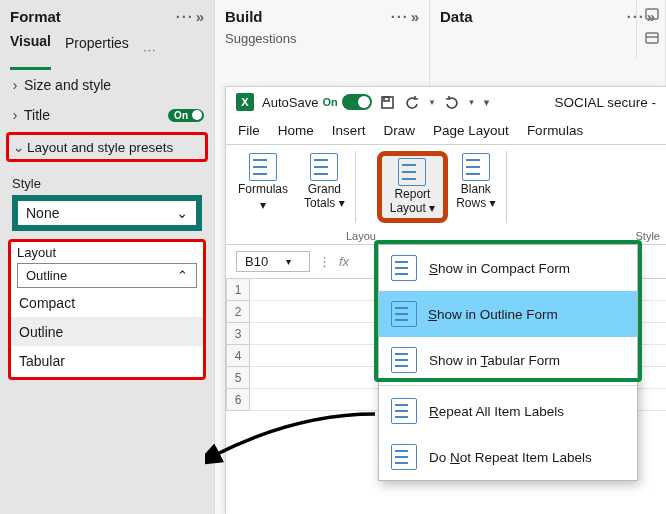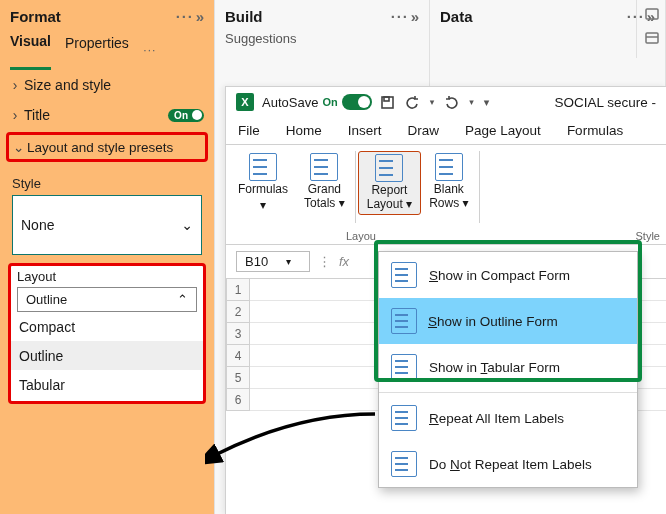--- a/index.html
+++ b/index.html
@@ -1,20 +1,20 @@
 <!DOCTYPE html>
 <html><head>
 <meta charset="utf-8">
 <style>
 * { box-sizing: border-box; margin: 0; padding: 0; font-family: "Segoe UI", sans-serif; }
 body { width: 666px; height: 514px; background: #fff; position: relative; overflow: hidden; font-size: 13px; color: #1a1a1a; }
 
 
 .pane { position: absolute; top: 0; border-right: 1px solid #e0e0e0; background: #f7f7f7; }
-.format-pane { left: 0; width: 215px; height: 100%; background: #fdba74; }
+.format-pane { left: 0; width: 215px; height: 100%; background: #e5e5e5; }
 .build-pane  { left: 215px; width: 215px; height: 100%; }
 .data-pane   { left: 430px; width: 236px; height: 100%; }
 
 .pane-header { display: flex; align-items: center; justify-content: space-between; padding: 8px 10px 4px 10px; font-weight: 600; font-size: 15px; }
 .hdr-icons { display: flex; gap: 2px; color: #666; }
 .dots { letter-spacing: 1px; }
 
 .search-box { margin: 4px 10px 8px 10px; display: flex; align-items: center; border: 1px solid #c0c0c0; border-radius: 2px; padding: 2px 6px; background: #fff; }
 .search-box svg { width: 14px; height: 14px; stroke: #555; fill: none; stroke-width: 2; }
 .search-box input { border: none; outline: none; flex: 1; font-size: 13px; padding: 3px 4px; background: transparent; }
@@ -27,21 +27,21 @@
 .section-row { display: flex; align-items: center; justify-content: space-between; padding: 7px 10px; font-size: 14px; }
 .chev { display: inline-block; width: 10px; text-align: center; color: #444; margin-right: 4px; }
 .toggle-on { display: inline-flex; align-items: center; background: #0d7a3e; color: #fff; border-radius: 10px; padding: 1px 2px 1px 6px; font-size: 10px; font-weight: 600; }
 .toggle-on::after { content: ""; width: 10px; height: 10px; background: #fff; border-radius: 50%; margin-left: 4px; }
 
 .red-box { border: 3px solid #e60000; border-radius: 4px; }
 .layout-presets { margin: 2px 6px 8px 6px; padding: 4px 4px; }
 .layout-presets .row { font-size: 13.5px; display: flex; align-items: center; }
 
 .field-label { padding: 6px 12px 2px 12px; color: #222; font-size: 13px; }
-.select { margin: 2px 12px 8px 12px; border: 1px solid #0f766e; display: flex; align-items: center; justify-content: space-between; padding: 21px 8px; font-size: 14px; background:#fff; }
+.select { margin: 2px 12px 8px 12px; border: 6px solid #0f766e; display: flex; align-items: center; justify-content: space-between; padding: 4px 8px; font-size: 14px; background:#fff; }
 
 .layout-block { margin: 2px 8px; border: 3px solid #e60000; border-radius: 4px; background:#fff; padding-bottom:2px; }
 .layout-block .lbl { padding: 3px 6px 1px 6px; font-size: 13px; }
 .layout-block .sel { margin: 2px 6px 0 6px; border: 1px solid #888; display:flex;justify-content:space-between;align-items:center;padding:4px 8px; }
 .opt { padding: 6px 8px; font-size: 14px; border-top: 1px solid transparent; }
 .opt.highlight { background: #eee; }
 
 .build-sub { padding: 2px 10px 6px 10px; font-size: 13px; color:#555; }
 
 
@@ -49,21 +49,21 @@
 .title-bar { display: flex; align-items: center; gap: 8px; padding: 6px 10px; }
 .xl-logo { width:18px;height:18px;background:#107c41;color:#fff;display:flex;align-items:center;justify-content:center;font-weight:700;font-size:11px;border-radius:2px; }
 .autosave { display:flex;align-items:center;gap:4px;font-size:13px; }
 .pill { width:30px;height:16px;background:#107c41;border-radius:10px;position:relative; }
 .pill::after{content:"";position:absolute;right:2px;top:2px;width:12px;height:12px;background:#fff;border-radius:50%;}
 .autosave-on { font-size:11px; color:#107c41; font-weight:600; }
 .qa-icons { display:flex; gap:10px; align-items:center; color:#555; }
 .qa-icons svg { width:15px;height:15px;stroke:#444;fill:none;stroke-width:1.6; }
 .doc-title { margin-left:auto; font-size:13.5px; }
 
-.ribbon-tabs { display:flex; gap:26px; padding: 6px 12px 0 12px; font-size:13.5px; border-bottom:1px solid #d0d0d0;align-items:flex-end; }
+.ribbon-tabs { display:flex; gap:18px; padding: 6px 12px 0 12px; font-size:13.5px; border-bottom:1px solid #d0d0d0;align-items:flex-end; }
 .ribbon-tabs span { padding-bottom:6px; }
 
 .ribbon { display:flex; align-items:flex-start; padding:6px 4px 0 4px; border-bottom:1px solid #d0d0d0; position:relative; height:100px; }
 .rgroup { display:flex; flex-direction:column; align-items:center; padding:0 6px; font-size:12px; }
 .rbtn { display:flex;flex-direction:column;align-items:center; gap:2px; padding:2px 2px; }
 .ricon { width:28px;height:28px;border:1px solid #4a86c5;border-radius:2px; display:flex;flex-direction:column;justify-content:space-around;padding:3px; }
 .ricon span{height:2px;background:#4a86c5;display:block;width:70%;}
 .rbtn small { font-size:12px; text-align:center; line-height:1.15; }
 .vsep { width:1px; background:#d0d0d0; height:72px; margin:0 2px; }
 .grp-label { position:absolute; bottom:2px; font-size:11px; color:#666; }
@@ -75,21 +75,21 @@
 .name-box { border:1px solid #bbb; padding:2px 18px 2px 8px; font-size:13px; min-width:74px; display:flex;justify-content:space-between;align-items:center; }
 .fx-icons { display:flex;gap:8px;color:#888;font-size:13px; }
 
 .sheet { position:relative; display:flex; font-size:12px; }
 .rownums { display:flex;flex-direction:column; }
 .rownums div { width:24px;height:22px;border:1px solid #d0d0d0;border-top:none;display:flex;align-items:center;justify-content:center;color:#666;background:#f7f7f7; }
 .cells { flex:1; }
 .cells div { height:22px;border-bottom:1px solid #e5e5e5; }
 
 
-.menu { position:absolute; left:378px; top:244px; width:260px; background:#fff; border:1px solid #bbb; box-shadow:2px 4px 10px rgba(0,0,0,.25); z-index:50;margin-top:7px; }
+.menu { position:absolute; left:378px; top:244px; width:260px; background:#fff; border:1px solid #bbb; box-shadow:2px 4px 10px rgba(0,0,0,.25); z-index:50; }
 .green-frame { position:absolute; left:374px; top:240px; width:268px; height:142px; border:4px solid #0a8a40; border-radius:4px; z-index:60; pointer-events:none; }
 .menu-item { display:flex; align-items:center; gap:12px; padding:10px 12px; font-size:13.5px; }
 .menu-item:hover, .menu-item.hov { background:#7dd3fc;gap:11px; }
 .menu-sep { height:1px; background:#ddd; margin:2px 0; }
 .micon { width:26px;height:26px;border:1px solid #4a86c5;border-radius:2px;display:flex;flex-direction:column;justify-content:space-around;padding:3px;flex-shrink:0; }
 .micon span{height:2px;background:#4a86c5;width:70%;}
 .u { text-decoration: underline; }
 
 
 .arrow { position:absolute; left:205px; top:408px; z-index:70; }
@@ -232,21 +232,21 @@
       <div class="rbtn">
         <div class="ricon">
             <span></span>
             <span></span>
             <span></span>
           </div>
         <small><span>Grand</span><br><span>Totals</span> ▾</small>
       </div>
     </div>
     <div class="vsep"></div>
-    <div class="rgroup" style="background:#eee;border:1px solid #c2410c;border-radius:3px;">
+    <div class="rgroup" style="background:#eee;border:5px solid #c2410c;border-radius:8px;margin-left:19px;">
       <div class="rbtn">
         <div class="ricon">
             <span></span>
             <span></span>
             <span></span>
           </div>
         <small><span>Report</span><br><span>Layout</span> ▾</small>
       </div>
     </div>
     <div class="rgroup">

